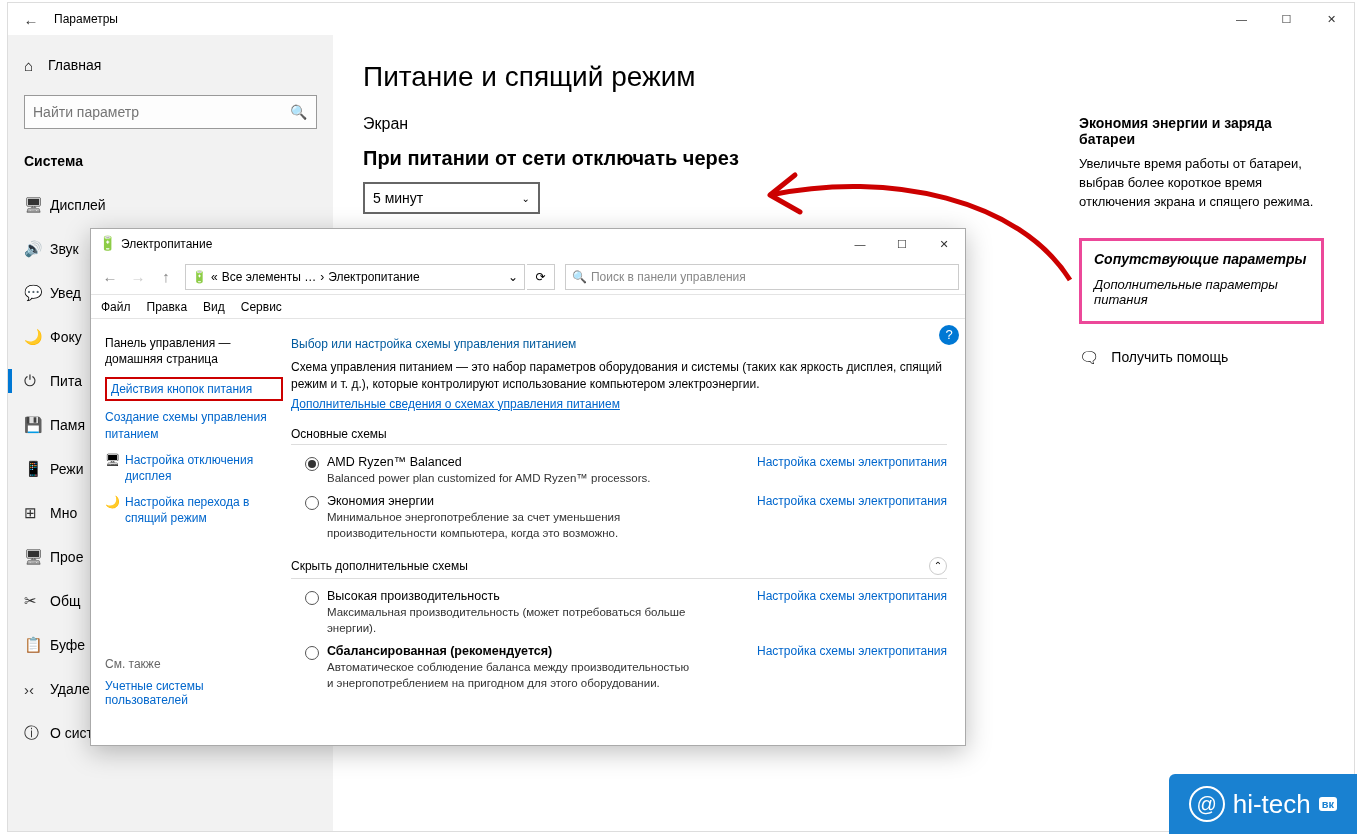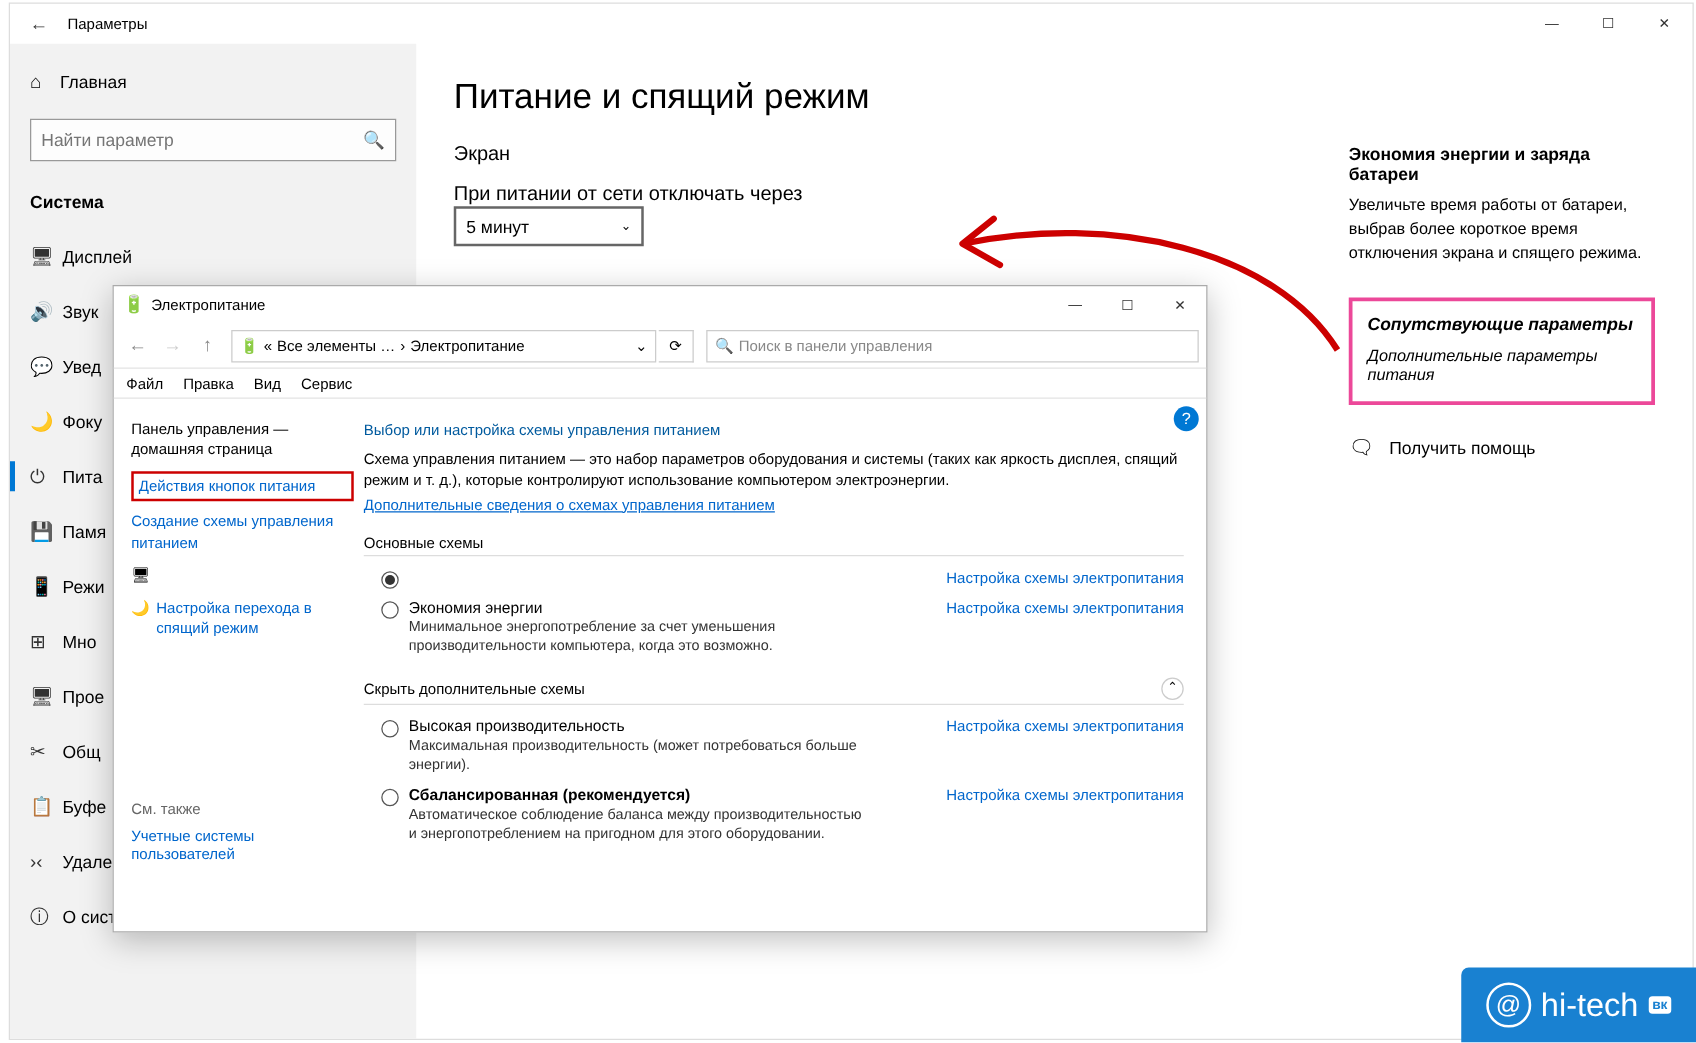--- a/index.html
+++ b/index.html
@@ -20,22 +20,22 @@
 .search-box { margin: 8px 16px 16px 16px; height: 34px; border: 1px solid #999; background: #fdfdfd; display: flex; align-items: center; padding: 0 8px; font-size: 14px; color: #666; }
 .search-box input { flex: 1; border: none; outline: none; background: transparent; font-size: 14px; }
 .category-label { font-weight: 600; font-size: 14px; padding: 8px 16px 14px 16px; }
 .nav-item { display: flex; align-items: center; height: 44px; padding-left: 16px; font-size: 14px; position: relative; }
 .nav-item .icon { width: 26px; color: #333; font-size: 15px; text-align: left; }
 .nav-item.active::before { content: ""; position: absolute; left: 0; top: 10px; bottom: 10px; width: 4px; background: #0078d4; }
 
 .main { flex: 1; padding: 26px 30px 20px 30px; position: relative; }
 .page-title { font-size: 28px; font-weight: 350; margin-bottom: 22px; }
 .section-header { font-size: 16px; font-weight: 400; margin-bottom: 14px; }
-.field-label { font-size: 16px; margin-bottom: 0; }
-.dropdown { width: 152px; height: 32px; border: 2px solid #666; display: flex; align-items: center; padding: 0 8px; font-size: 14px; justify-content: space-between; }
+.field-label { font-size: 20px; margin-bottom: 12px; font-weight: bold; }
+.dropdown { width: 177px; height: 32px; border: 2px solid #666; display: flex; align-items: center; padding: 0 8px; font-size: 14px; justify-content: space-between; }
 .dropdown .chev { font-size: 10px; }
 
 .right-panel { position: absolute; right: 30px; top: 80px; width: 245px; }
 .right-panel .heading { font-size: 14px; font-weight: 600; margin-bottom: 8px; }
 .right-panel .body { font-size: 13px; line-height: 1.45; margin-bottom: 26px; }
 .red-box { border: 3px solid #ec4899; padding: 10px 12px 14px 12px; margin-bottom: 24px; font-style: italic; }
 .red-box .heading { margin-bottom: 10px; }
 .help-row { display: flex; align-items: center; gap: 12px; font-size: 14px; }
 .help-row .icon { font-size: 16px; }
 
@@ -226,39 +226,44 @@
       <span>Вид</span>
       <span>Сервис</span>
     </div>
   <div class="cp-body">
     <div class="cp-left">
       <div class="sec">Панель управления — домашняя страница</div>
       <div class="boxed link">Действия кнопок питания</div>
       <div class="sec link">Создание схемы управления питанием</div>
       <div class="icon-row sec">
         <span class="ic">🖥</span>
+        <span class="link">Настройка отключения дисплея</span>
       </div>
       <div class="icon-row sec">
         <span class="ic">🌙</span>
         <span class="link">Настройка перехода в спящий режим</span>
       </div>
       <div class="footer-sec">
         <div>См. также</div>
         <span class="link">Учетные системы пользователей</span>
       </div>
     </div>
     <div class="cp-main">
       <div class="help-icon">?</div>
       <h2>Выбор или настройка схемы управления питанием</h2>
       <div class="desc">Схема управления питанием — это набор параметров оборудования и системы (таких как яркость дисплея, спящий режим и т. д.), которые контролируют использование компьютером электроэнергии.</div>
       <a class="more-link">Дополнительные сведения о схемах управления питанием</a>
       <div class="group-label">Основные схемы</div>
       <div id="plans-main">
           <div class="plan">
             <div class="radio sel"></div>
+      <div class="plancol">
+              <div class="pname ">AMD Ryzen™ Balanced</div>
+      <div class="pdesc">Balanced power plan customized for AMD Ryzen™ processors.</div>
+            </div>
       <a class="cfg">Настройка схемы электропитания</a>
           </div>
           <div class="plan">
             <div class="radio "></div>
       <div class="plancol">
               <div class="pname ">Экономия энергии</div>
       <div class="pdesc">Минимальное энергопотребление за счет уменьшения производительности компьютера, когда это возможно.</div>
             </div>
       <a class="cfg">Настройка схемы электропитания</a>
           </div>

